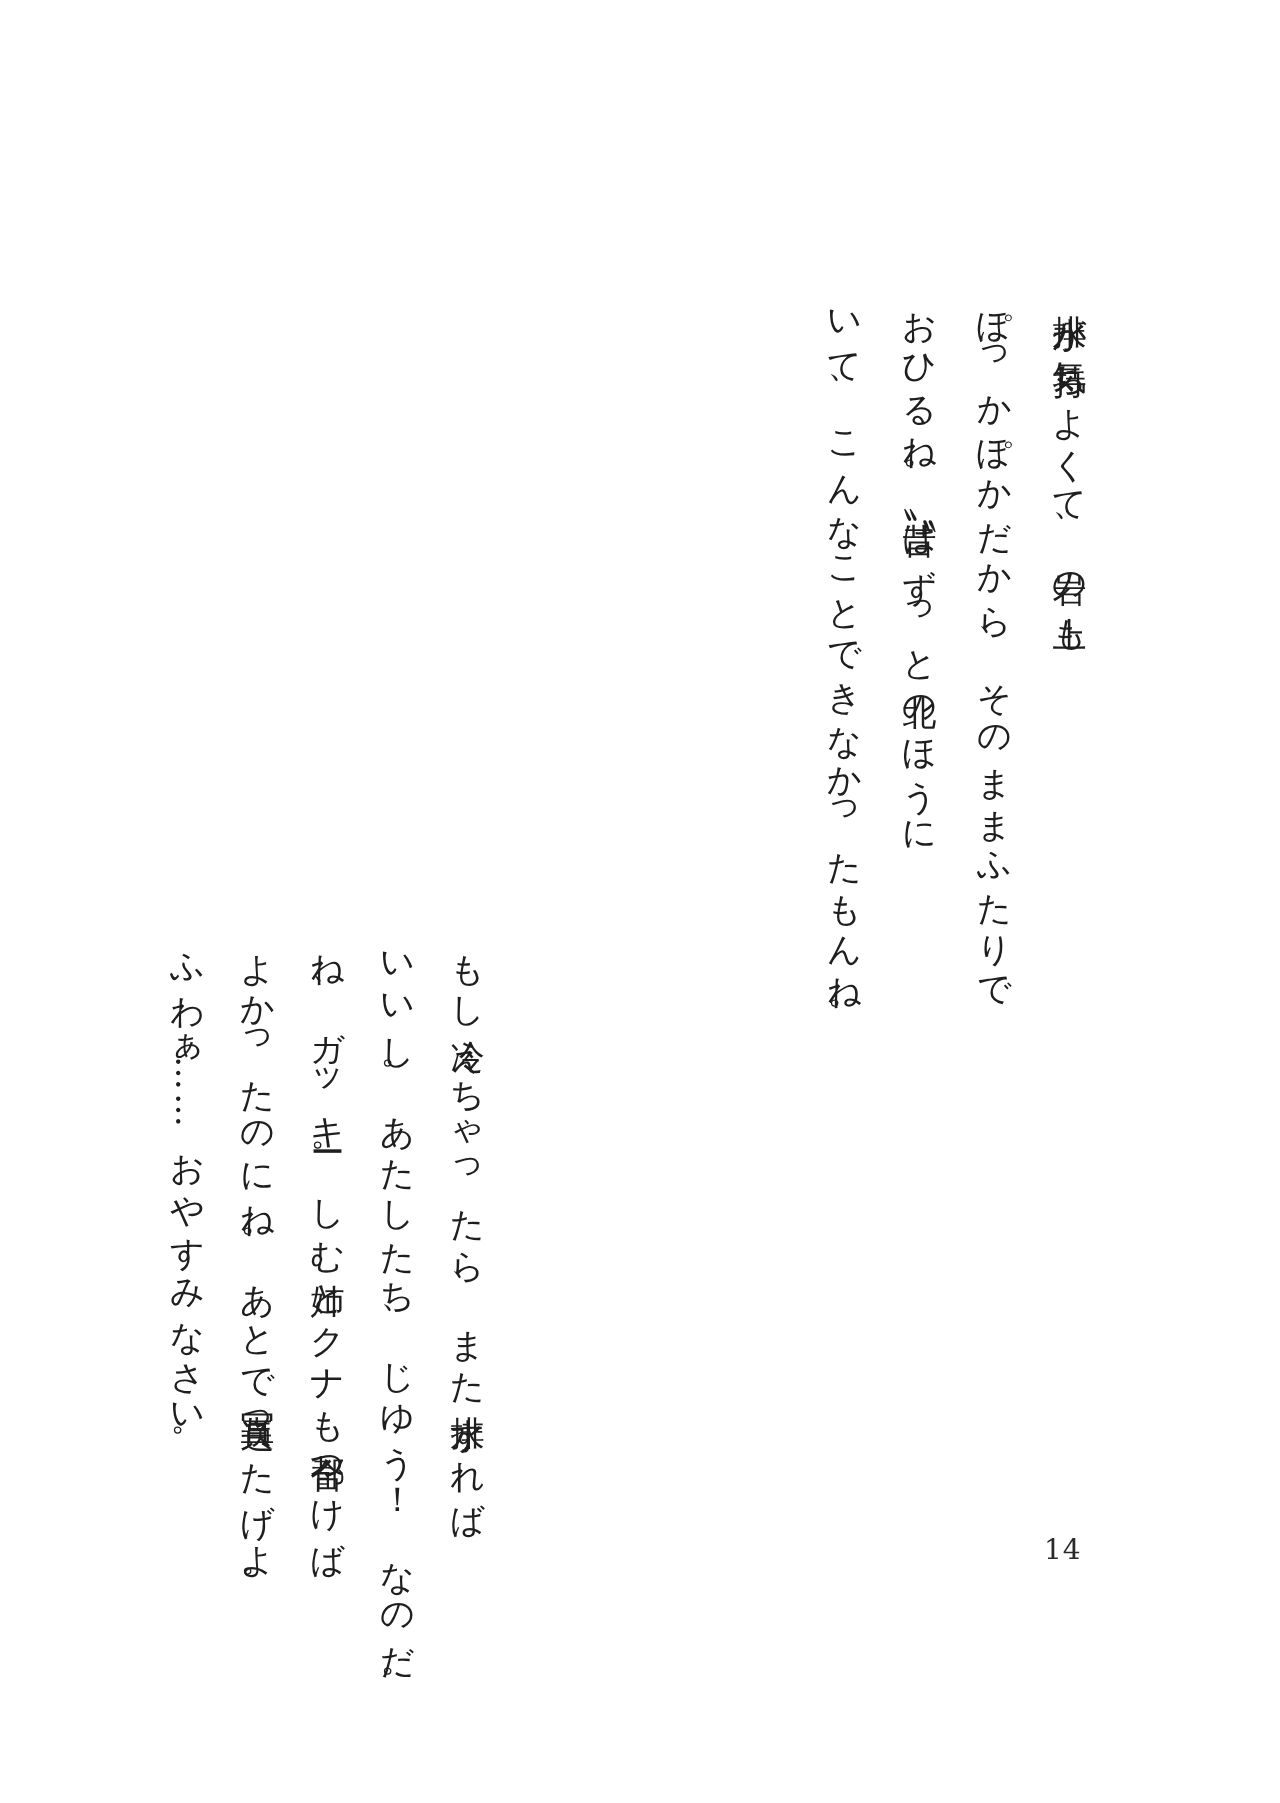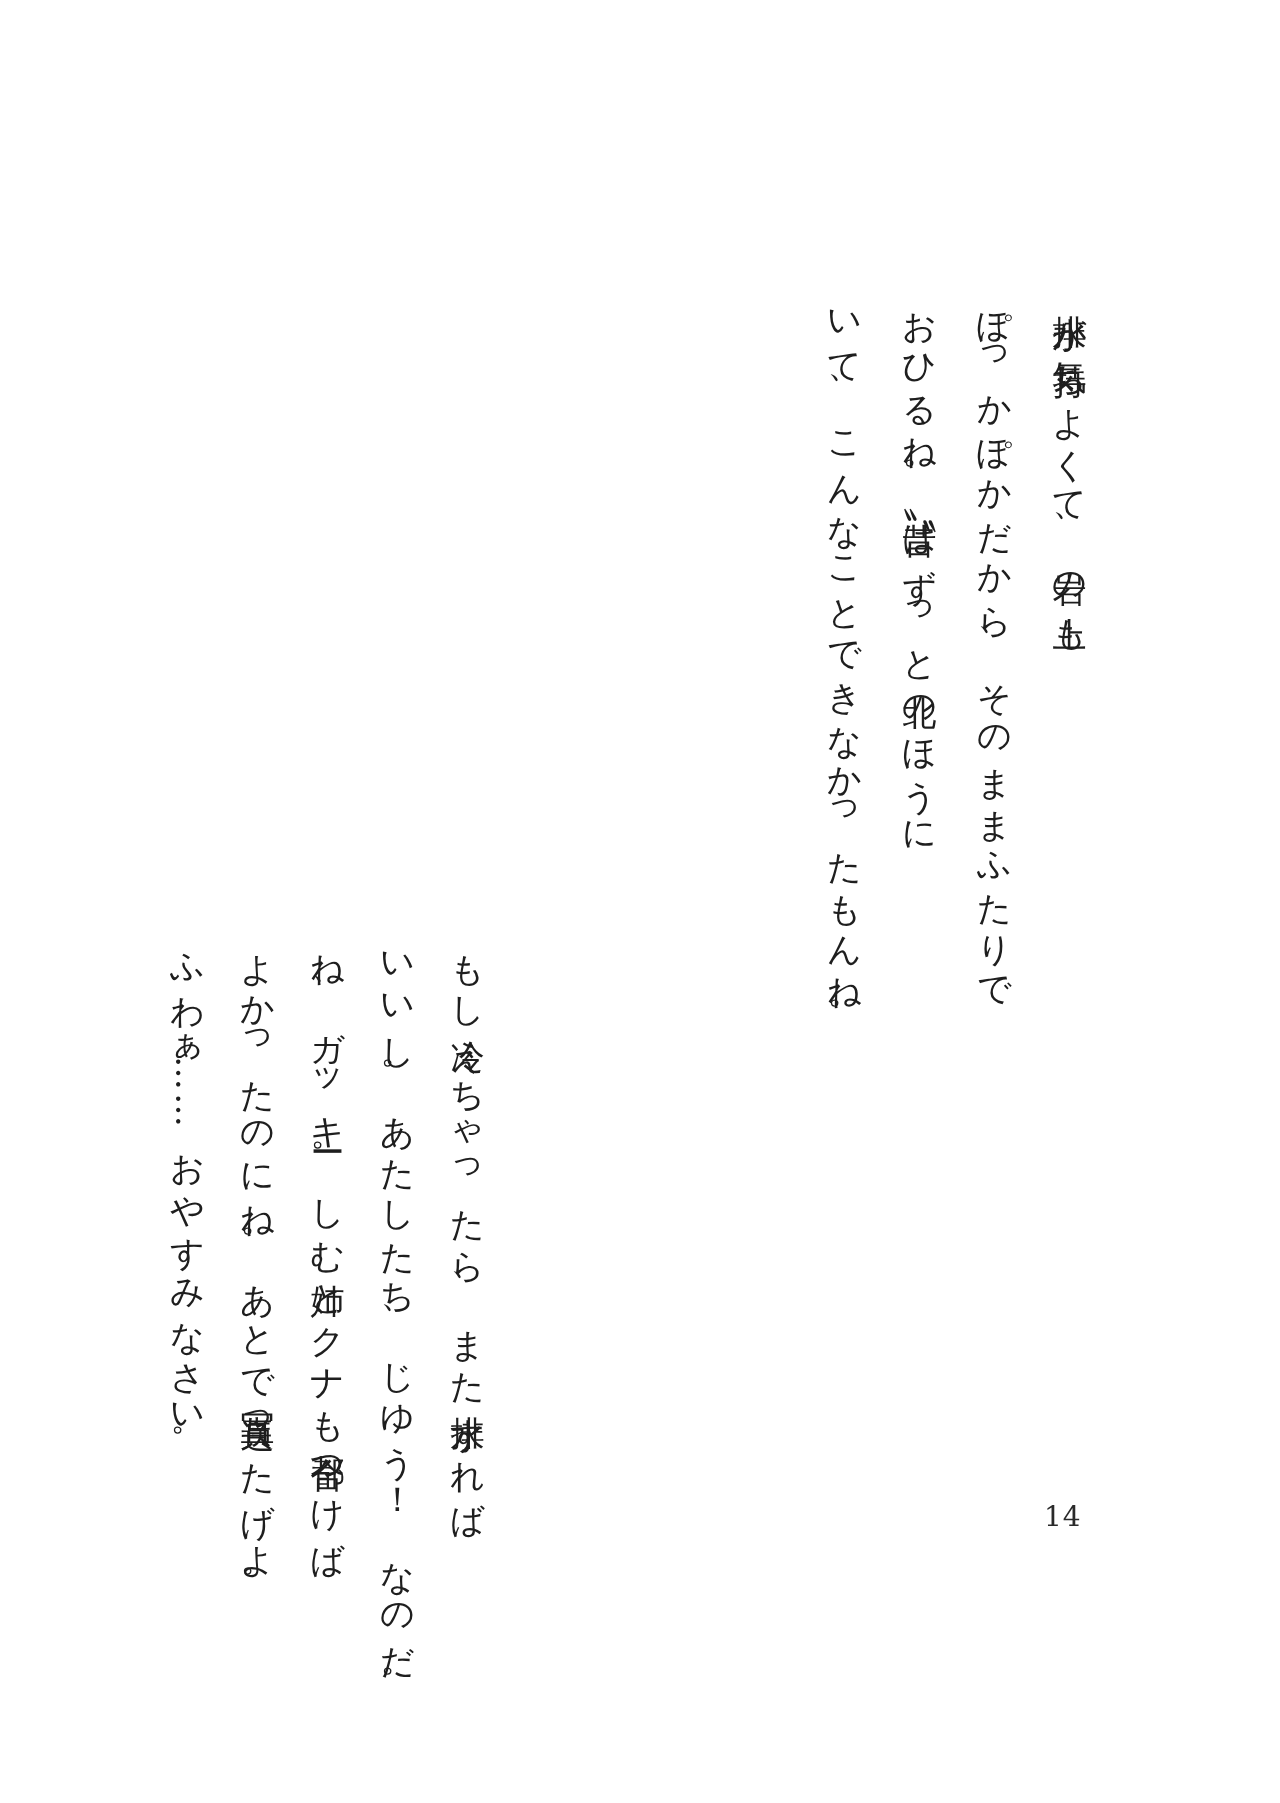--- a/index.html
+++ b/index.html
@@ -43,21 +43,21 @@
     height: 700px;
   }
   .para-bottom {
     top: 930px;
     right: 795px;
     height: 760px;
   }
   .page-number {
     position: absolute;
     left: 1044px;
-    top: 1500px;
+    top: 1533px;
     font-size: 28px;
     letter-spacing: 1px;
     color: #2a2a2a;
     font-family: "DejaVu Serif", "Liberation Serif", serif;
   }
 </style>
 </head>
 <body>
 
 <div class="page">

